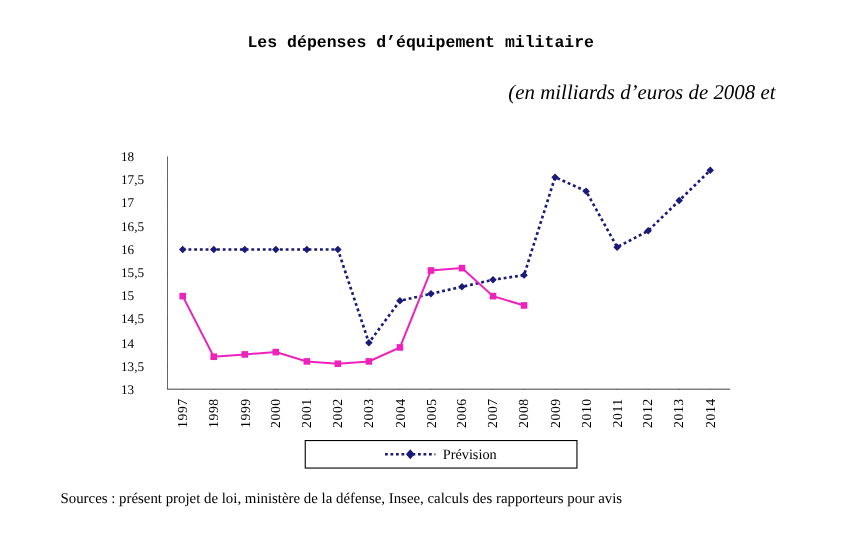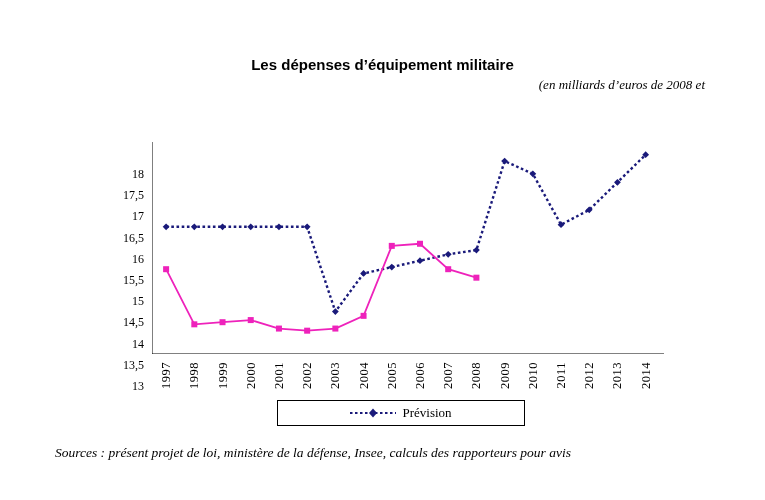--- a/index.html
+++ b/index.html
@@ -11,32 +11,32 @@
     height: 500px;
     background: #ffffff;
     font-family: "Liberation Serif", serif;
     color: #000000;
     position: relative;
     overflow: hidden;
   }
   #page-title {
     position: absolute;
     left: 0;
-    top: 56px;
+    top: 31px;
     width: 765px;
     text-align: center;
     font-size: 15px;
     font-weight: bold;
-    font-family: Liberation Sans, sans-serif;
+    font-family: Liberation Mono, monospace;
   }
   #subtitle {
     position: absolute;
     right: 60px;
     top: 76px;
-    font-size: 13px;
+    font-size: 19px;
     font-style: italic;
     font-family: "Liberation Serif", serif;
     line-height: 18px;
   }
   #chart-area {
     position: absolute;
     left: 0;
     top: 130px;
     width: 765px;
     height: 300px;
@@ -46,24 +46,22 @@
     left: 152px;
     top: 12px;
     width: 512px;
     height: 212px;
   }
   .ytick-label {
     position: absolute;
     right: 0;
     font-size: 12px;
     font-family: "Liberation Serif", serif;
-    text-align: right;
     line-height: 10px;
     transform: translateY(-5px);
-    margin-top: 32px;
   }
   .xtick-label {
     position: absolute;
     font-size: 12.5px;
     font-family: "Liberation Serif", serif;
     writing-mode: vertical-rl;
     transform: rotate(180deg);
     letter-spacing: 0.5px;
     white-space: nowrap;
   }
@@ -92,21 +90,20 @@
   .legend-sample {
     width: 46px;
     height: 12px;
     position: relative;
   }
   #source-note {
     position: absolute;
     left: 55px;
     top: 445px;
     font-size: 13.5px;
-    font-style: italic;
     font-family: "Liberation Serif", serif;
   }
 </style>
 </head>
 <body>
 
 <div id="page-title">Les dépenses d’équipement militaire</div>
 
 <div id="subtitle">
   <div>(en milliards d’euros de 2008 et</div>

